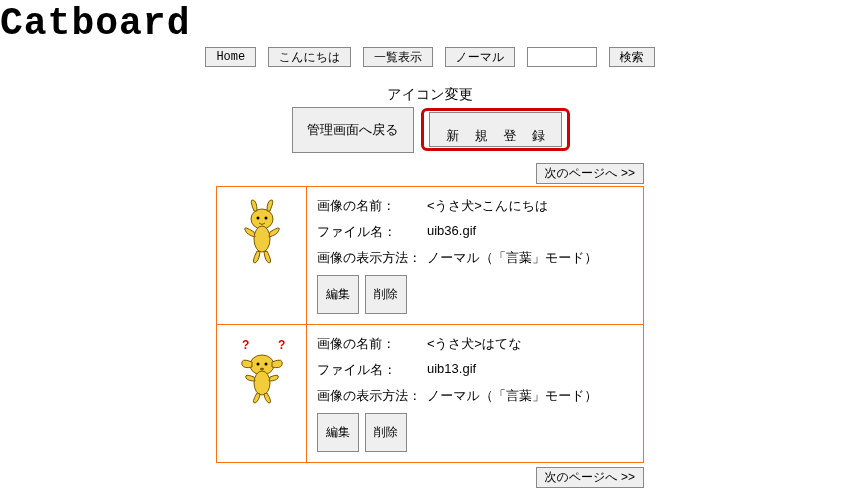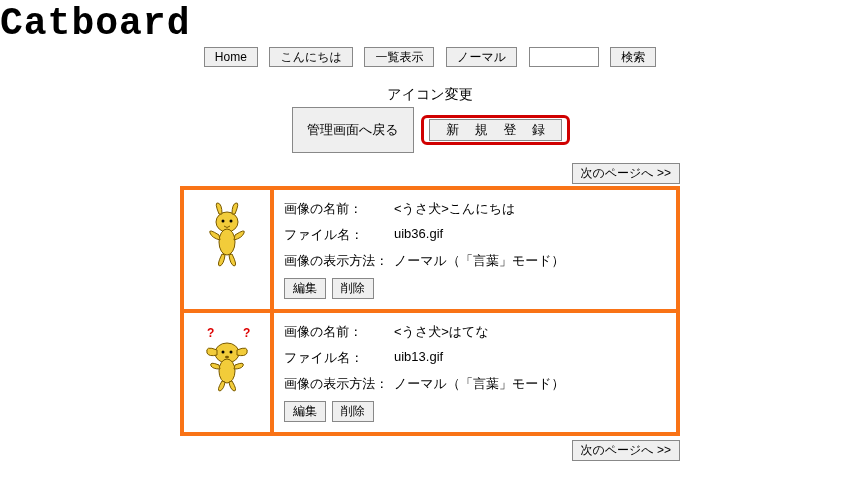--- a/index.html
+++ b/index.html
@@ -23,21 +23,21 @@
     text-align: left;
     letter-spacing: 1px;
     margin-bottom: 2px;
   }
   .nav {
     text-align: center;
     margin-bottom: 18px;
   }
   .nav button, .nav input[type="text"] {
     font-size: 12px;
-    font-family: Liberation Sans, sans-serif;
+    font-family: Liberation Mono, monospace;
     height: 20px;
     vertical-align: middle;
     border: 1px solid #888;
     background: #efefef;
     margin: 0 4px;
     padding: 0 10px;
   }
   .nav input[type="text"] {
     background: #fff;
     width: 70px;
@@ -66,45 +66,45 @@
   }
   .highlight-box {
     display: inline-block;
     border: 3px solid #d00000;
     border-radius: 6px;
     padding: 1px 3px;
     margin-left: 2px;
   }
   .highlight-box .btn {
     letter-spacing: 6px;
-    padding: 1px 10px 1px 16px;
+    padding: 14px 10px 1px 16px;
   }
   .table-wrap {
-    width: 500px;
+    width: 428px;
     margin: 10px auto 16px;
   }
   .pager {
     text-align: right;
     margin-bottom: 2px;
     margin-top: 4px;
   }
   .pager button {
     font-size: 12px;
     border: 1px solid #888;
     background: #efefef;
     padding: 1px 8px;
     font-family: inherit;
   }
   table.list {
     border-collapse: collapse;
     width: 100%;
     border: 1px solid #999;
   }
   table.list td {
-    border: 4px solid #f97316;
+    border: 1px solid #f97316;
     vertical-align: top;
     padding: 10px;
   }
   td.iconcell {
     width: 90px;
     text-align: center;
     vertical-align: middle;
   }
   .iconcell svg { display: block; margin: 0 auto; }
   .meta-row {
@@ -115,21 +115,21 @@
   .meta-label {
     width: 110px;
   }
   .meta-value {
     flex: 1;
   }
   .row-actions button {
     font-size: 12px;
     border: 1px solid #888;
     background: #efefef;
-    padding: 1px 8px;
+    padding: 10px 8px;
     margin-right: 2px;
     font-family: inherit;
   }
 </style>
 </head>
 <body>
 
 <div class="page">
   <div class="title">Catboard</div>
 

